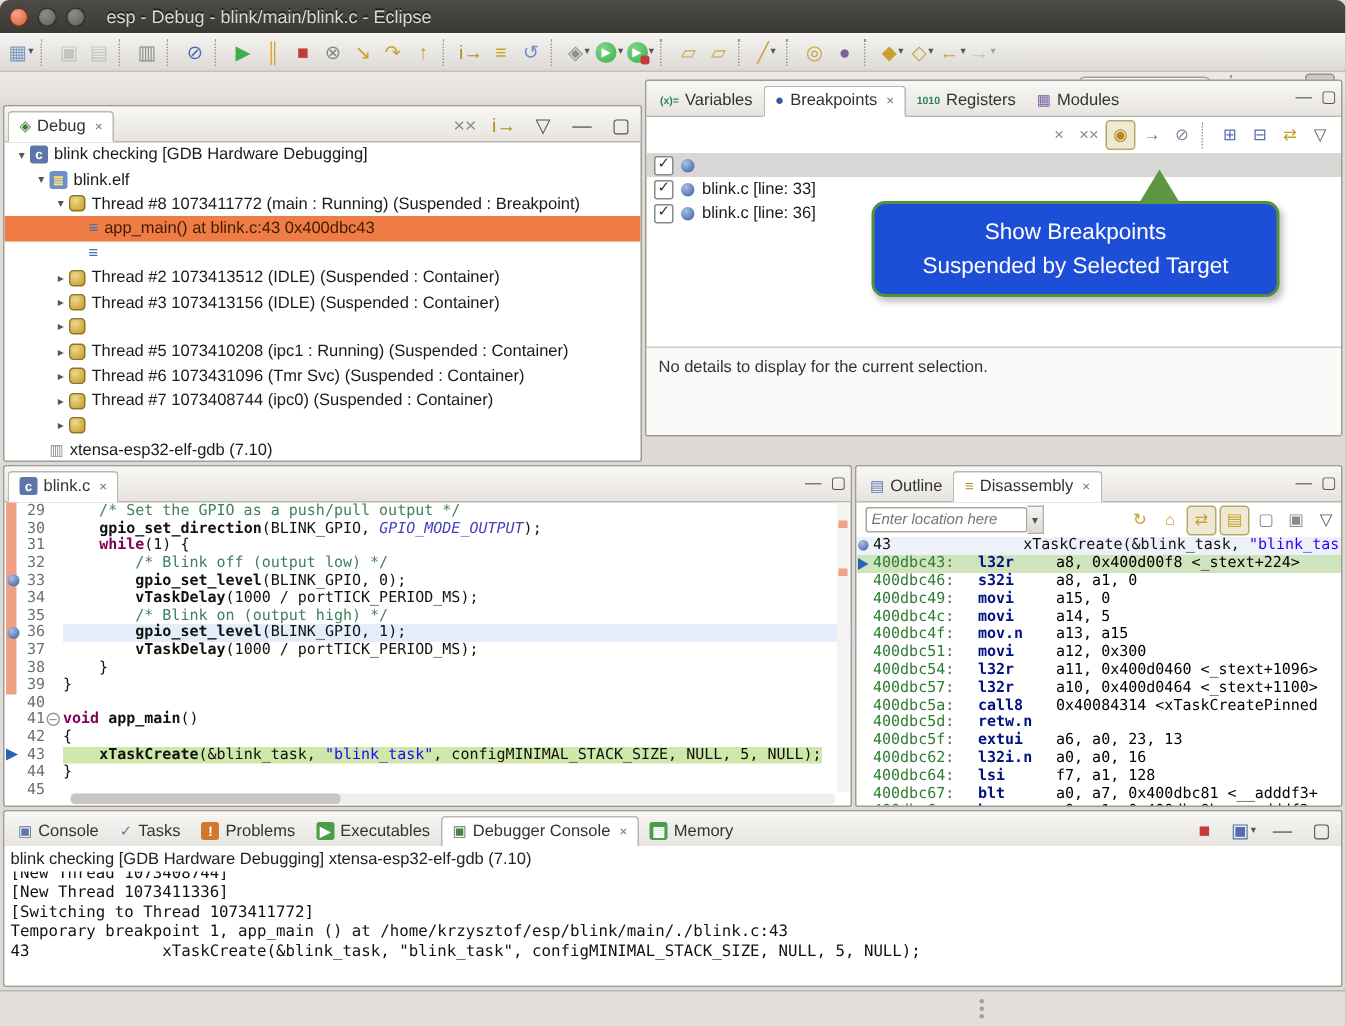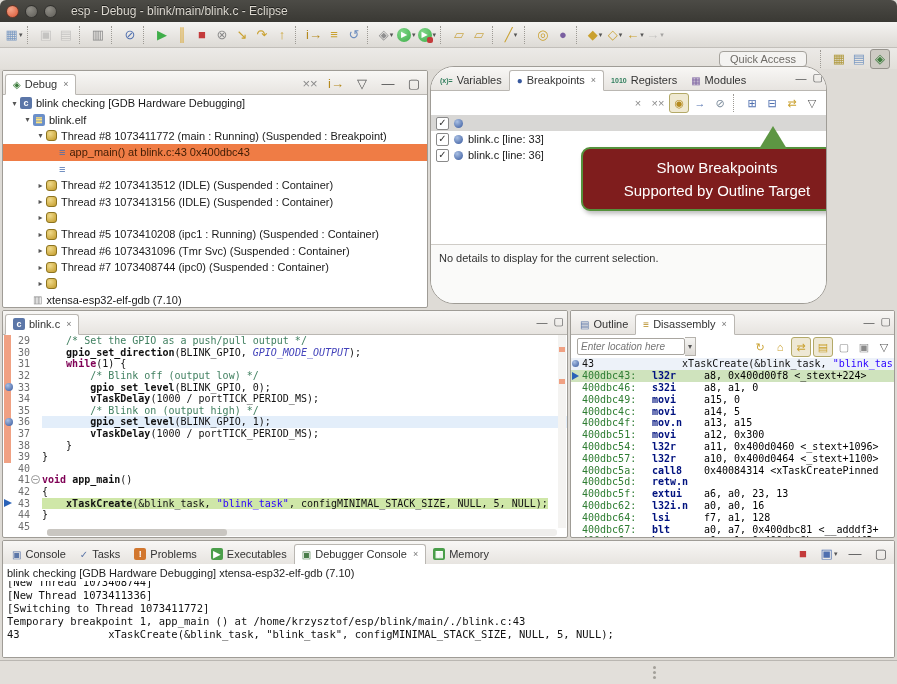--- a/index.html
+++ b/index.html
@@ -60,21 +60,21 @@
   #bp-toolbar .tbi{font-size:11px;}
   #bp-toolbar .tbi.hl{background:#efe9d2;border:1px solid #b3a968;}
   .bprow{height:16px;display:flex;align-items:center;gap:5px;font-size:11px;color:#1a1a1a;padding-left:5px;}
   .bprow.selected{background:#d8d7d5;}
   .cb{width:11px;height:11px;border:1px solid #8a8a8a;border-radius:2px;background:#fff;
     font-size:10px;line-height:10px;color:#333;text-align:center;flex:none;}
   #bp-details{position:absolute;left:0;right:0;bottom:0;top:177px;background:#fafaf9;border-top:1px solid #cfccc7;}
   #bp-details div{font-size:11px;color:#333;padding:7px 0 0 8px;}
   
   #callout{position:absolute;left:150px;top:80px;width:272px;z-index:6;}
-  #callout .bubble{background:#7f1d1d;border:2px solid #55913c;border-radius:9px;color:#fff;
+  #callout .bubble{background:#1d4ed8;border:2px solid #55913c;border-radius:9px;color:#fff;
     text-align:center;font-size:15px;line-height:23px;padding:7px 0;box-shadow:2px 3px 4px rgba(0,0,0,.25);}
   #callout .arrow{position:absolute;left:178px;top:-21px;width:0;height:0;
     border-left:14px solid transparent;border-right:14px solid transparent;border-bottom:23px solid #5d9643;}
   
   .edrow{height:11.6px;display:flex;align-items:center;font-family:"DejaVu Sans Mono",monospace;font-size:10px;white-space:pre;}
   .edrow .ann{width:13px;flex:none;position:relative;height:100%;}
   .edrow .num{width:26px;flex:none;text-align:left;color:#6f6f6f;padding-left:2px;box-sizing:border-box;}
   .edrow .code{flex:1;height:100%;display:flex;align-items:center;}
   .edrow.hlblue .code{background:#e3eefa;}
   .hlgreen{background:#cfe7a8;}
@@ -348,21 +348,21 @@
           </span>
         </div>
         <div class="trow" style="padding-left: 19px;">
           <span class="exp"></span>
           <span class="ticon" style="color: rgb(138, 138, 138); font-size: 10px;">▥</span>
           <span>xtensa-esp32-elf-gdb (7.10)</span>
         </div>
       </div>
   </div>
 
-  <div class="panel" style="left:430px;top:66px;width:397px;height:238px;border-radius:24px;">
+  <div class="panel" style="left:430px;top:53px;width:465px;height:238px;">
     <div class="tabbar">
       <div class="tab">
           <span class="icontext" style="color: rgb(46, 125, 91);">(x)=</span>
           <span>Variables</span>
         </div>
         <div class="tab active">
           <span style="color: rgb(55, 88, 157); font-size: 10px;">●</span>
           <span>Breakpoints</span>
           <span class="close">×</span>
         </div>
@@ -425,21 +425,21 @@
           <span>blink.c [line: 36]</span>
         </div>
       </div>
     <div id="bp-details">
       <div>No details to display for the current selection.</div>
     </div>
     <div id="callout">
       <div class="arrow"></div>
       <div class="bubble">
         <div>Show Breakpoints</div>
-        <div>Supported by Outline Target</div>
+        <div>Suspended by Selected Target</div>
       </div>
     </div>
   </div>
 
   <div class="panel" style="left:2px;top:310px;width:566px;height:228px;">
     <div class="tabbar">
       <div class="tab active">
           <span class="chip" style="color: rgb(255, 255, 255); background: rgb(91, 118, 168);">c</span>
           <span>blink.c</span>
           <span class="close">×</span>

